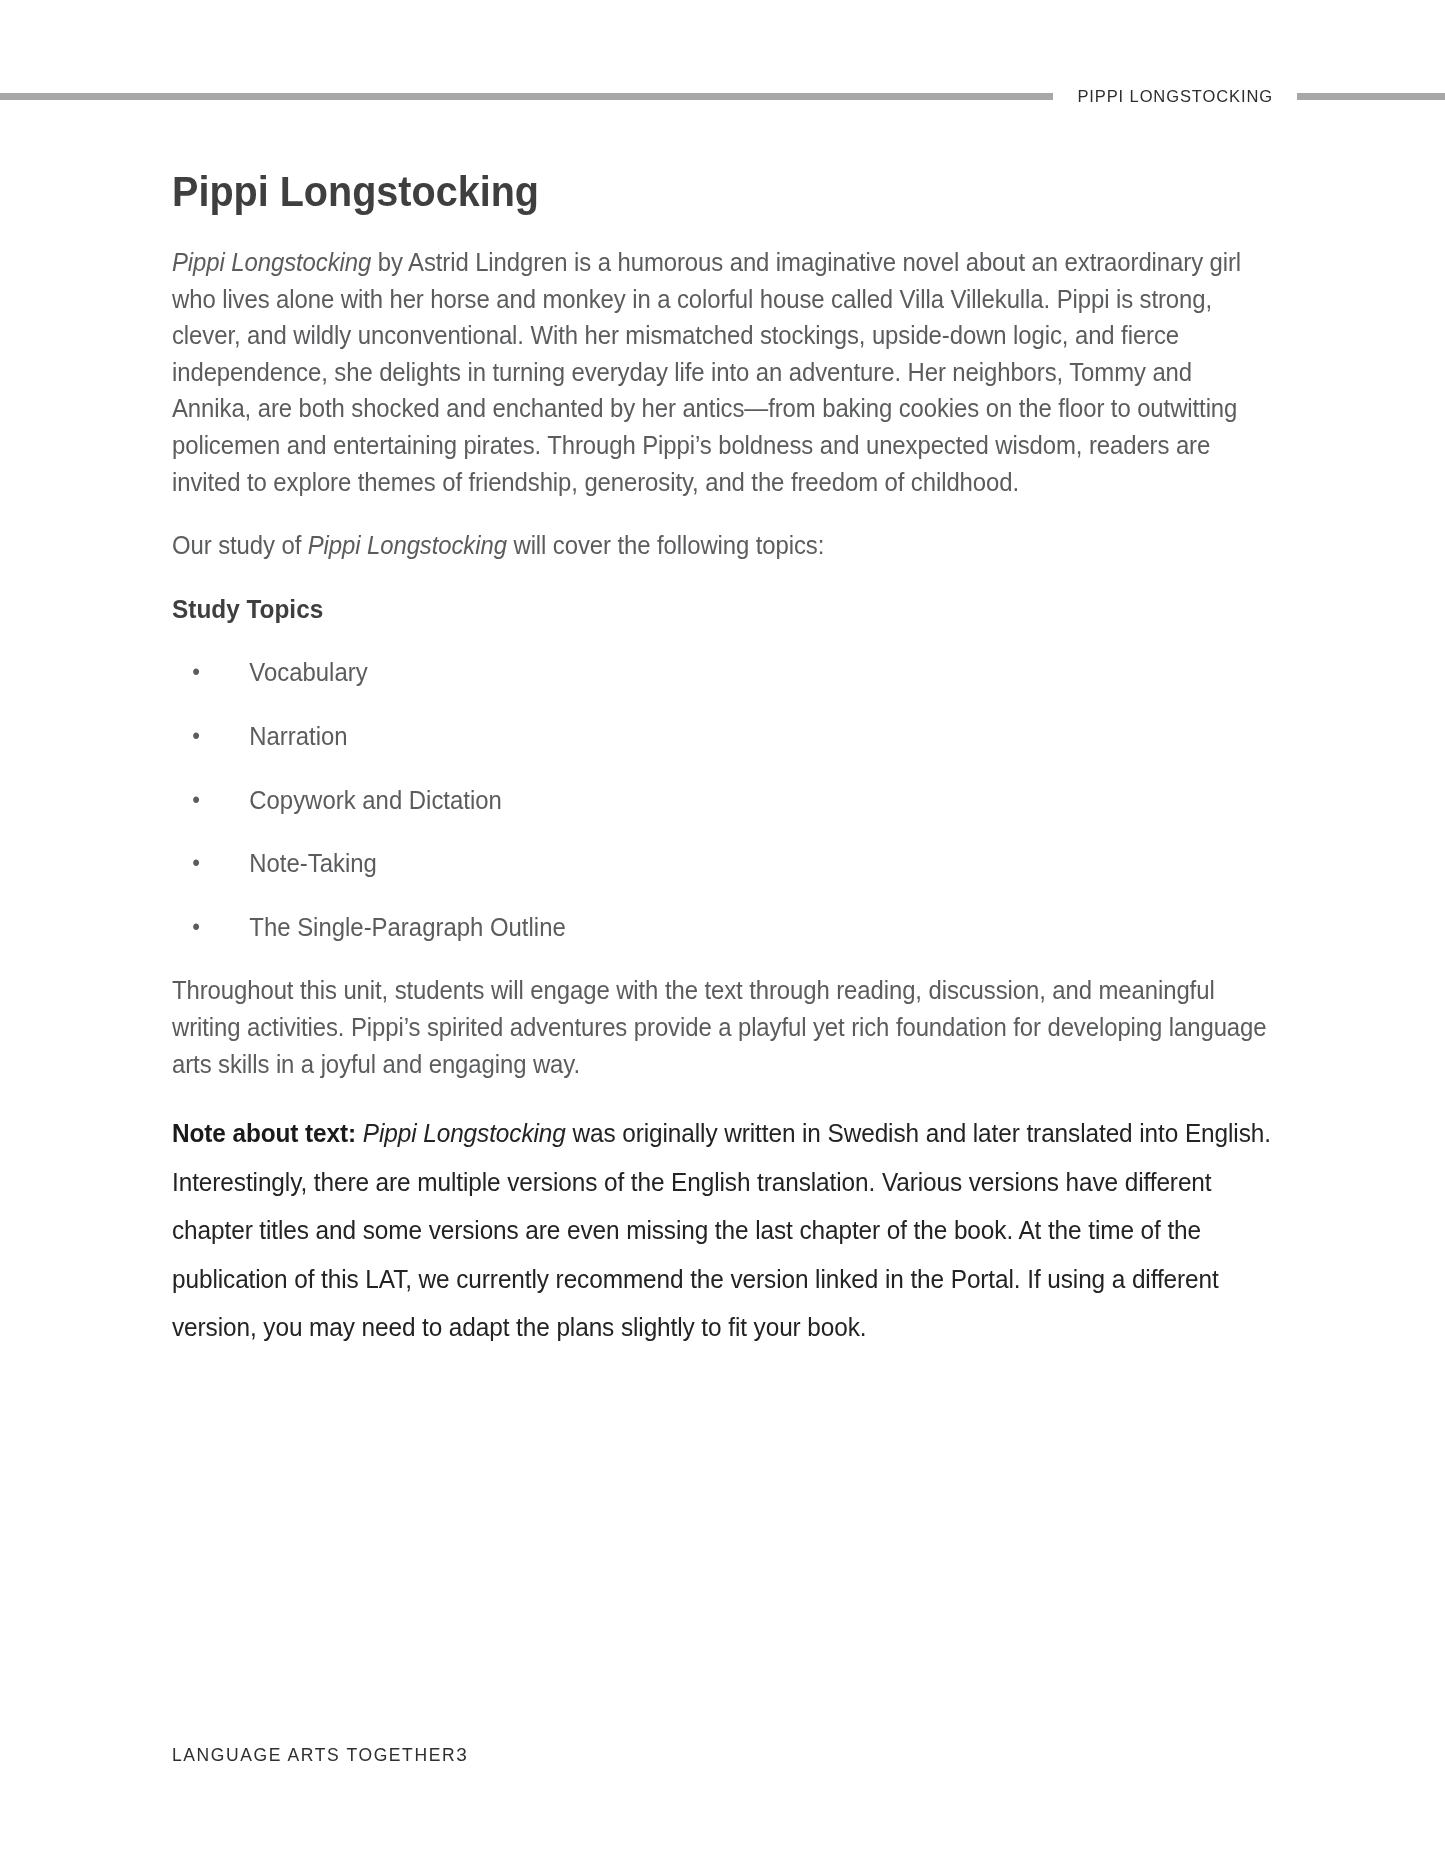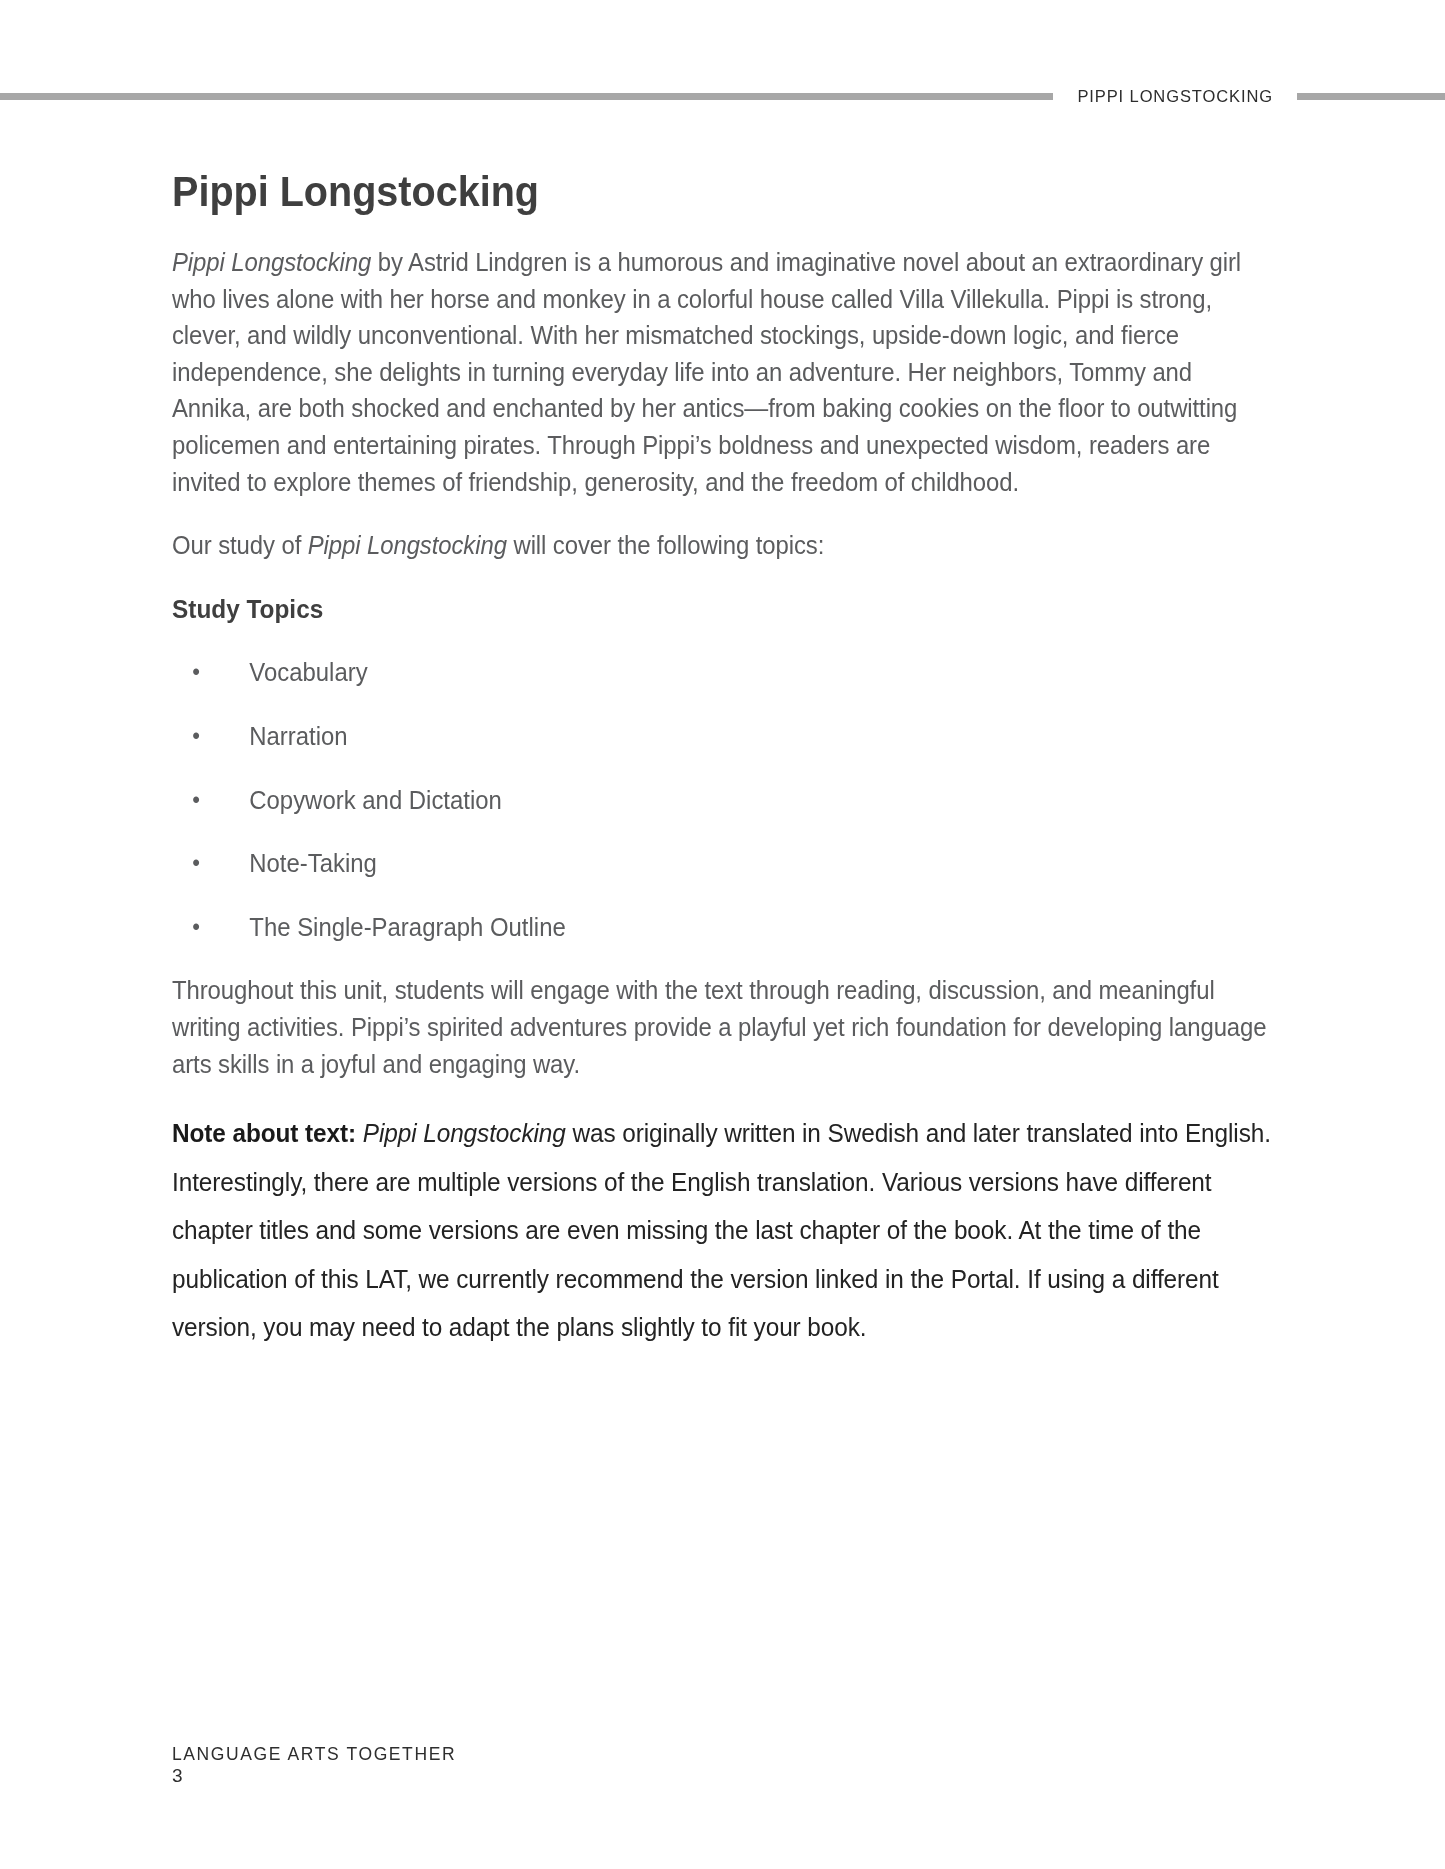--- a/index.html
+++ b/index.html
@@ -111,26 +111,24 @@
   .note .note-label { font-weight: bold; color: var(--note-label); }
   .italic { font-style: italic; }
 
   
   .footer-row {
     position: absolute;
     left: 172px;
     right: 172px;
     top: 1744px;
     display: flex;
-    justify-content: space-between;
     align-items: baseline;
     font-size: 17.5px;
     letter-spacing: 1.6px;
     color: var(--footer-text);
-    flex-direction: column;
   }
   .page-number { letter-spacing: 0; font-size: 19px; }
 </style>
 </head>
 <body>
 
 <div class="page">
 
   <div class="header-row">
     <div class="rule rule-left"></div>

